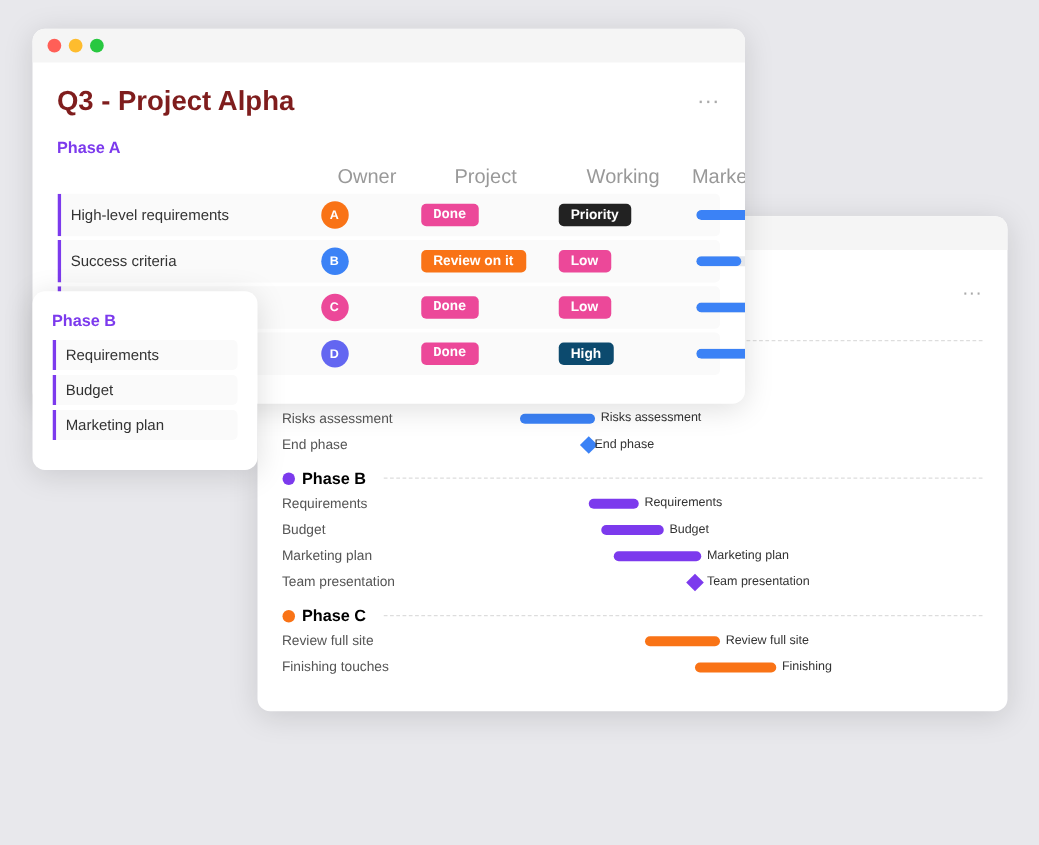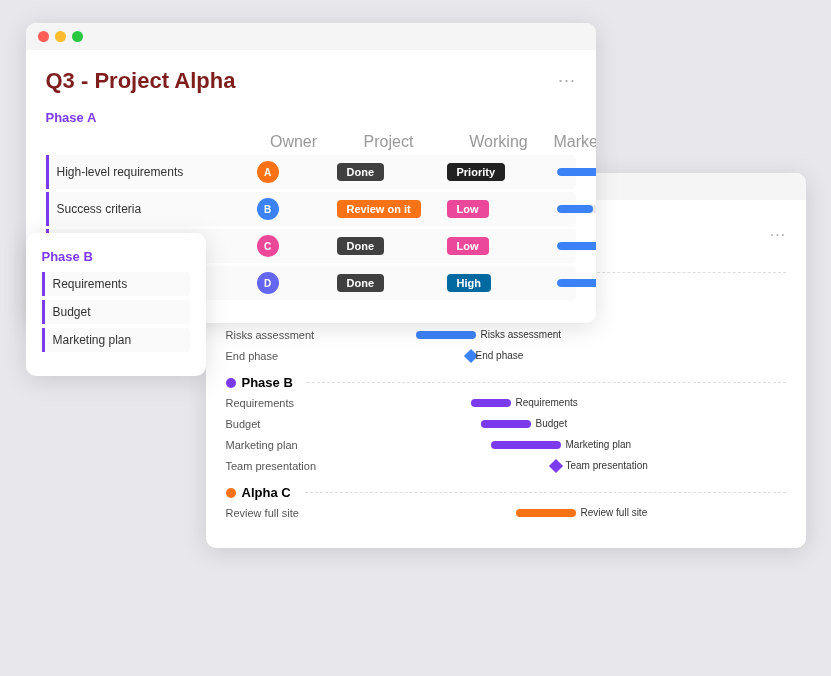--- a/index.html
+++ b/index.html
@@ -114,25 +114,25 @@
 
     .badge {
       display: inline-block;
       padding: 3px 10px;
       border-radius: 4px;
       font-size: 11px;
       font-weight: 600;
       color: #fff;
       text-align: center;
     }
-    .badge-done { background: #404040; }
+    .badge-done { background: #ec4899; font-family: Liberation Mono, monospace; }
     .badge-working { background: #f97316; }
     .badge-critical { background: #222; }
     .badge-low-pink { background: #ec4899; }
-    .badge-high-purple { background: #0369a1; }
+    .badge-high-purple { background: #0c4a6e; }
 
     .timeline-bar-wrap {
       background: #e5e7eb;
       border-radius: 4px;
       height: 8px;
       width: 90px;
       overflow: hidden;
     }
     .timeline-bar {
       height: 100%;
@@ -407,29 +407,36 @@
                 <div class="gantt-label">Team presentation</div>
                 <div class="gantt-track" style="width: 320px;">
                   <div style="width: 10px; height: 10px; background: rgb(124, 58, 237); transform: rotate(45deg); position: absolute; left: 195px; top: 4px;"></div>
                   <span style="position: absolute; left: 210px; font-size: 10px; color: rgb(51, 51, 51); white-space: nowrap; top: 3px;">Team presentation</span>
                 </div>
               </div>
             </div>
             <div class="gantt-section">
               <div class="gantt-section-header">
                 <span class="phase-dot" style="background:#f97316;"></span>
-                <span>Alpha C</span>
+                <span>Phase C</span>
                 <div style="flex:1;height:2px;border-top:1.5px dashed #ddd;margin-left:8px;"></div>
               </div>
               <div class="gantt-row">
                 <div class="gantt-label">Review full site</div>
                 <div class="gantt-track" style="width: 320px;">
                   <div style="position: absolute; left: 160px; width: 60px; height: 8px; border-radius: 4px; background: rgb(249, 115, 22); top: 5px;"></div>
                   <span style="position: absolute; left: 225px; font-size: 10px; color: rgb(51, 51, 51); white-space: nowrap; top: 3px;">Review full site</span>
                 </div>
               </div>
+              <div class="gantt-row">
+                <div class="gantt-label">Finishing touches</div>
+                <div class="gantt-track" style="width: 320px;">
+                  <div style="position: absolute; left: 200px; width: 65px; height: 8px; border-radius: 4px; background: rgb(249, 115, 22); top: 5px;"></div>
+                  <span style="position: absolute; left: 270px; font-size: 10px; color: rgb(51, 51, 51); white-space: nowrap; top: 3px;">Finishing</span>
+                </div>
+              </div>
             </div>
           </div>
       </div>
     </div>
   </div>
 
 </div>
 
 </body></html>

